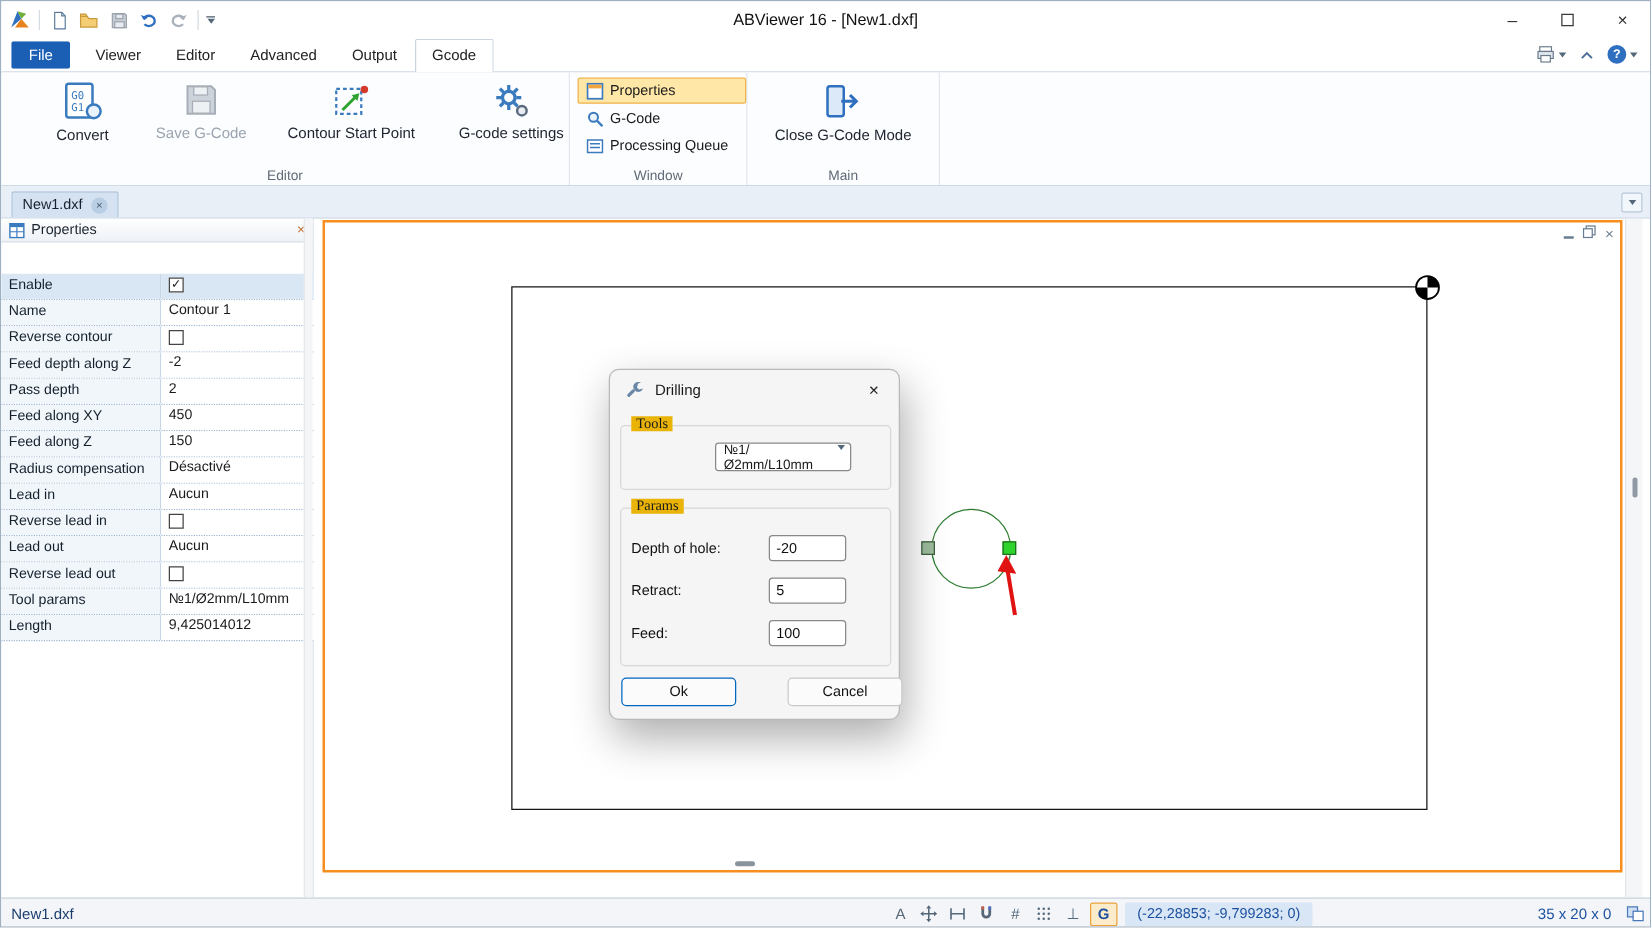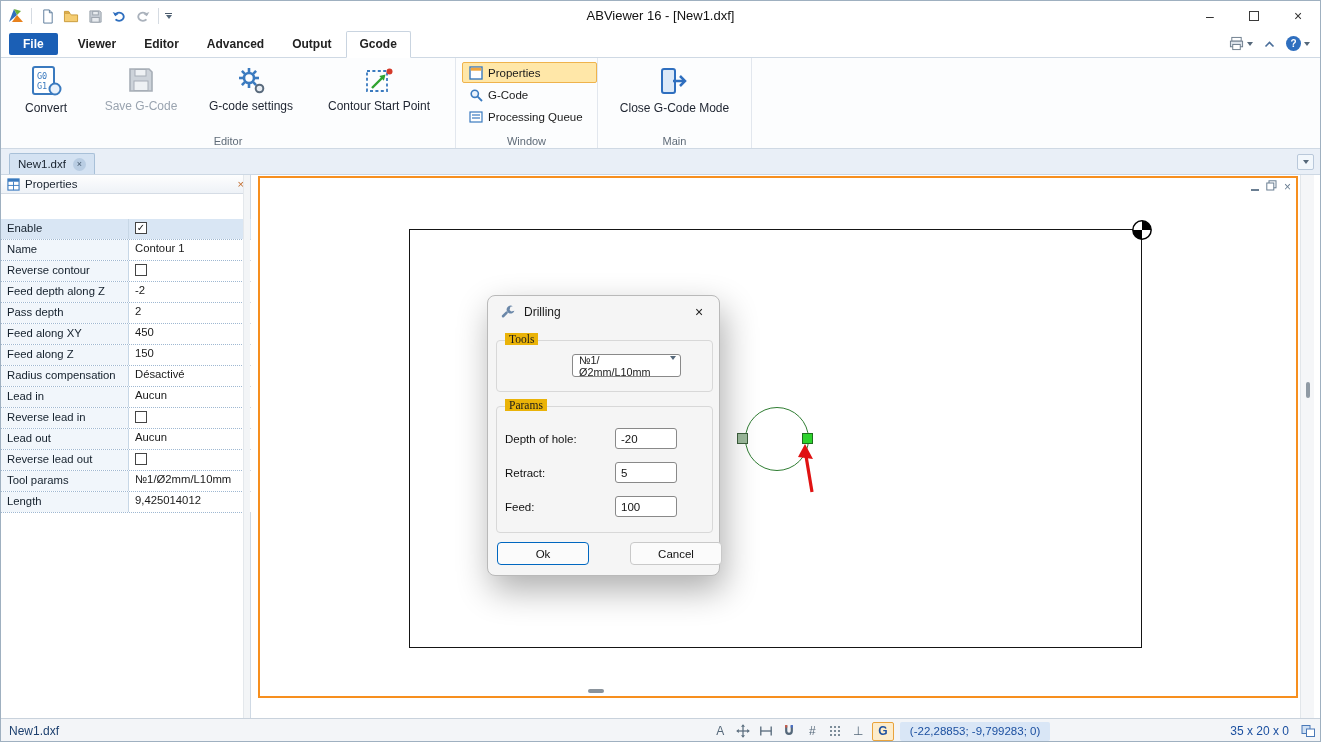--- a/index.html
+++ b/index.html
@@ -16,32 +16,32 @@
   .qat-btn { display:flex; align-items:center; justify-content:center; width:18px; height:18px; }
   .qat-caret { display:flex; flex-direction:column; align-items:center; gap:1px; }
   .qat-caret .bar { width:7px; height:1.6px; background:#4a5a6a; }
   .title-text { position:absolute; left:0; right:0; top:0; height:30px; line-height:30px; text-align:center; font-size:13px; color:#111; }
   .win-controls { position:absolute; right:0; top:0; height:30px; display:flex; z-index:2; }
   .win-btn { width:44px; height:30px; display:flex; align-items:center; justify-content:center; color:#333; font-size:14px; }
   .max-box { width:10px; height:10px; border:1.2px solid #3a3a3a; }
   
   .tabrow { position:absolute; left:0; top:30px; right:0; height:27px; background:#fff; border-bottom:1px solid #cfd9e4; }
   .tabs { position:absolute; left:0; bottom:-1px; display:flex; align-items:flex-end; }
-  .rtab { padding:5px 13px 6px; font-size:12px; color:#222; border:1px solid transparent;font-weight:bold; }
+  .rtab { padding:5px 13px 6px; font-size:12px; color:#222; border:1px solid transparent; }
   .rtab.file { background:#1b5fb5; color:#fff; margin:0 6px 3px 8px; padding:3px 13px; border-radius:2px; }
   .rtab.active { background:#fff; border:1px solid #c9d4e0; border-bottom:1px solid #fff; border-radius:2px 2px 0 0; }
   .tabrow-right { position:absolute; right:10px; top:5px; display:flex; gap:11px; align-items:center; }
   .tri-down { width:0; height:0; border-left:3.5px solid transparent; border-right:3.5px solid transparent; border-top:4.5px solid #55687a; }
   .help-circle { width:15px; height:15px; border-radius:50%; background:#2f6fbf; color:#fff; font-size:10px; font-weight:bold; display:flex; align-items:center; justify-content:center; }
   .iconrow { display:flex; align-items:center; gap:3px; }
   
   .ribbon { position:absolute; left:0; top:57px; right:0; height:91px; background:#fcfdfe; border-bottom:1px solid #cfd9e4; display:flex; }
   .rgroup { position:relative; height:100%; border-right:1px solid #e2e7ee; }
   .rgroup-label { position:absolute; bottom:1px; left:0; right:0; text-align:center; font-size:11px; color:#5f6b78; }
-  .rg-editor { width:455px; display:flex; padding:5px 0 0 14px; gap:26px; }
+  .rg-editor { width:455px; display:flex; padding:5px 0 0 14px; gap:26px;justify-content:flex-end; }
   .bigbtn { display:flex; flex-direction:column; align-items:center; gap:4px; padding-top:2px; }
   .bigbtn .lbl { font-size:12px; color:#1e2430; white-space:nowrap; }
   .bigbtn.disabled .lbl { color:#9aa4b0; }
   .w62{width:62px}.w76{width:76px}.w92{width:92px}.w112{width:112px}
   .rg-window { width:142px; padding:4px 0 0 6px; }
   .witem { display:flex; align-items:center; gap:5px; height:21px; padding:0 6px; font-size:11.5px; margin-bottom:1px; white-space:nowrap; border:1px solid transparent; }
   .witem.hl { background:#ffe7a8; border:1px solid #efb34c; border-radius:2px; }
   .rg-main { width:154px; display:flex; justify-content:center; padding-top:5px; }
   
   .doctabs { position:absolute; left:0; top:148px; right:0; height:26px; background:#e9eff7; border-bottom:1px solid #cdd8e4; }
@@ -210,46 +210,46 @@
         <span class="lbl">Convert</span>
       </div>
       <div class="bigbtn w76 disabled">
         <svg width="30" height="30" viewBox="0 0 30 30">
           <path d="M4 4 h19 l3 3 v19 H4 z" fill="#cdd3da" stroke="#a7aeb7" stroke-width="1.6"></path>
           <rect x="9" y="4.5" width="11" height="6.5" fill="#eef1f4" stroke="#a7aeb7"></rect>
           <rect x="8" y="16" width="14" height="9.5" fill="#eef1f4" stroke="#a7aeb7"></rect>
         </svg>
         <span class="lbl">Save G-Code</span>
       </div>
+      <div class="bigbtn w112">
+        <svg width="30" height="30" viewBox="0 0 30 30">
+          <rect x="3" y="6" width="20" height="20" fill="none" stroke="#3a7abf" stroke-width="1.8" stroke-dasharray="3 2.4"></rect>
+          <circle cx="25.5" cy="6.5" r="3" fill="#d43a2a"></circle>
+          <path d="M8 23 L19 12" stroke="#2fa32f" stroke-width="2.4"></path>
+          <path d="M21.5 9.5 l-6.2 1.6 4.6 4.6 z" fill="#2fa32f"></path>
+        </svg>
+        <span class="lbl">Contour Start Point</span>
+      </div>
       <div class="bigbtn w92">
         <svg width="30" height="30" viewBox="0 0 30 30">
           <g stroke="#3a7abf" stroke-width="2.6" fill="none">
             <circle cx="13" cy="13" r="5"></circle>
             <line x1="13" y1="3" x2="13" y2="7"></line>
               <line x1="13" y1="19" x2="13" y2="23"></line>
             <line x1="3" y1="13" x2="7" y2="13"></line>
               <line x1="19" y1="13" x2="23" y2="13"></line>
             <line x1="5.9" y1="5.9" x2="8.8" y2="8.8"></line>
               <line x1="17.2" y1="17.2" x2="20.1" y2="20.1"></line>
             <line x1="5.9" y1="20.1" x2="8.8" y2="17.2"></line>
               <line x1="17.2" y1="8.8" x2="20.1" y2="5.9"></line>
           </g>
           <circle cx="23.5" cy="23.5" r="3.8" fill="#e8edf3" stroke="#5a6b7d" stroke-width="2"></circle>
         </svg>
         <span class="lbl">G-code settings</span>
       </div>
-      <div class="bigbtn w112">
-        <svg width="30" height="30" viewBox="0 0 30 30">
-          <rect x="3" y="6" width="20" height="20" fill="none" stroke="#3a7abf" stroke-width="1.8" stroke-dasharray="3 2.4"></rect>
-          <circle cx="25.5" cy="6.5" r="3" fill="#d43a2a"></circle>
-          <path d="M8 23 L19 12" stroke="#2fa32f" stroke-width="2.4"></path>
-          <path d="M21.5 9.5 l-6.2 1.6 4.6 4.6 z" fill="#2fa32f"></path>
-        </svg>
-        <span class="lbl">Contour Start Point</span>
-      </div>
       <div class="rgroup-label">Editor</div>
     </div>
 
     <div class="rgroup rg-window">
       <div class="witem hl">
         <svg width="14" height="14" viewBox="0 0 14 14">
           <rect x="1" y="1" width="12" height="12" fill="#fff" stroke="#3a7abf" stroke-width="1.4"></rect>
           <rect x="1.7" y="1.7" width="10.6" height="3" fill="#f0a53d"></rect>
         </svg>
         <span>Properties</span>

